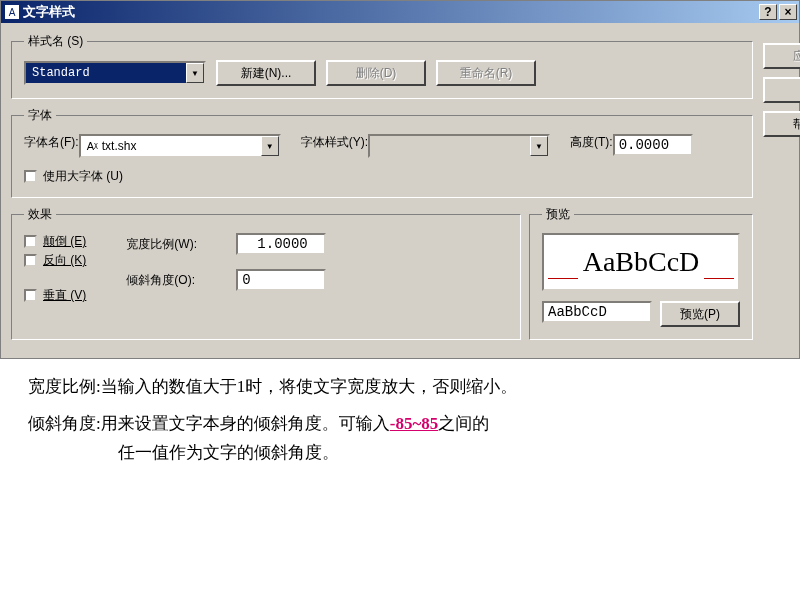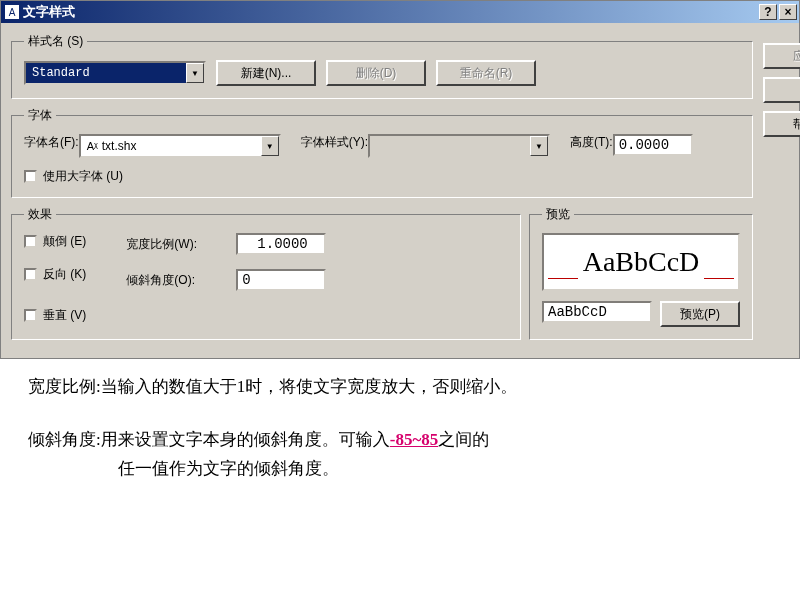--- a/index.html
+++ b/index.html
@@ -183,21 +183,22 @@
     .preview-fieldset {
       flex: 1;
     }
     .effects-inner {
       display: flex;
       gap: 40px;
     }
     .effects-checks {
       display: flex;
       flex-direction: column;
-      gap: 16px;
+      gap: 2px;
+      text-decoration: underline;
     }
     .effects-inputs {
       display: flex;
       flex-direction: column;
       gap: 14px;
     }
     .effects-input-row {
       display: flex;
       align-items: center;
       gap: 10px;
@@ -326,21 +327,21 @@
             <div class="effects-inner">
               <div class="effects-checks">
                 <div class="checkbox-row" style="margin-top:0;">
                   <div class="checkbox"></div>
                   <span>颠倒 (E)</span>
                 </div>
                 <div class="checkbox-row" style="margin-top:0;">
                   <div class="checkbox"></div>
                   <span>反向 (K)</span>
                 </div>
-                <div class="checkbox-row" style="margin-top:8px;">
+                <div class="checkbox-row" style="margin-top:16px;">
                   <div class="checkbox"></div>
                   <span>垂直 (V)</span>
                 </div>
               </div>
               <div class="effects-inputs">
                 <div class="effects-input-row">
                   <label>宽度比例(W):</label>
                   <input class="input-text" style="width: 90px; padding-left: 19px;" value="1.0000">
                 </div>
                 <div class="effects-input-row">
@@ -374,20 +375,20 @@
       </div>
     </div>
   </div>
 </div>
 
 <div class="annotations">
   <div class="anno-row">
     <span class="anno-label">宽度比例:</span>
     <span class="anno-text">当输入的数值大于1时，将使文字宽度放大，否则缩小。</span>
   </div>
-  <div class="anno-row" style="margin-top:24px;">
+  <div class="anno-row" style="margin-top:8px;">
     <span class="anno-label">倾斜角度:</span>
     <span class="anno-text">
       <span>用来设置文字本身的倾斜角度。可输入</span><span class="red-underline">-85~85</span><span>之间的</span>
     </span>
   </div>
   <div class="anno-indent">任一值作为文字的倾斜角度。</div>
 </div>
 
 </body></html>

